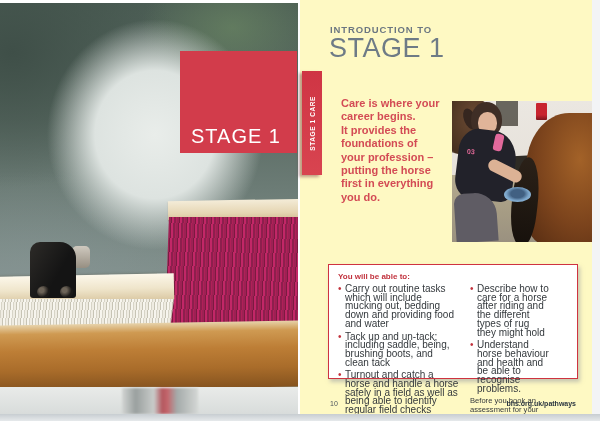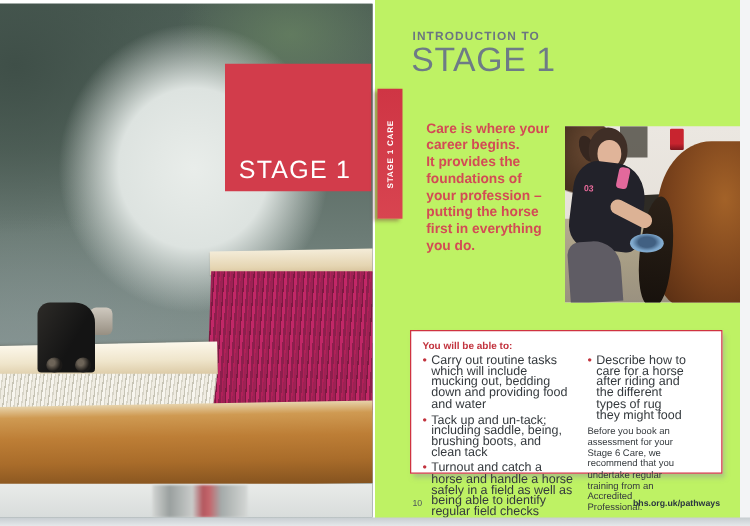--- a/index.html
+++ b/index.html
@@ -78,21 +78,21 @@
     position:absolute; left:0; top:384px; width:298px; height:27px;
     background:linear-gradient(180deg,#e9ebe9,#d8dcdb);
   }
   .metal-post{
     position:absolute; left:122px; top:385px; width:76px; height:26px;
     background:linear-gradient(90deg,#d2d5d3 0%,#9aa09f 18%,#c9ccca 42%,#b4585f 53%,#c4666c 60%,#a4aaa9 72%,#d4d7d5 100%);
     filter:blur(1px);
   }
 
   
-  .right-page{ position:absolute; left:300px; top:0; width:292px; height:415px; background:#bef264; }
+  .right-page{ position:absolute; left:300px; top:0; width:292px; height:415px; background:#fef9c3; }
 
   .spine-tab{
     position:absolute; left:2px; top:71px; width:20px; height:104px;
     background:linear-gradient(180deg,#cf3544,#d84450);
     box-shadow:-3px 2px 3px rgba(110,45,55,.45);
     display:flex; align-items:center; justify-content:center;
   }
   .spine-tab .tab-text{
     writing-mode:vertical-rl; transform:rotate(180deg);
     color:#fff; font-size:6.5px; font-weight:700; letter-spacing:.6px; white-space:nowrap;
@@ -236,21 +236,22 @@
     <div class="ability-box">
       <div class="ability-title">You will be able to:</div>
       <div class="ability-cols">
         <ul class="col-left">
             <li>Carry out routine tasks which will include mucking out, bedding down and providing food and water</li>
             <li>Tack up and un-tack; including saddle, being, brushing boots, and clean tack</li>
             <li>Turnout and catch a horse and handle a horse safely in a field as well as being able to identify regular field checks</li>
           </ul>
         <div class="col-right">
           <ul>
-              <li>Describe how to care for a horse after riding and the different types of rug they might food</li>
+              <li>Describe how to care for a horse after riding and the different types of rug they might hold</li>
+              <li>Understand horse behaviour and health and be able to recognise problems.</li>
             </ul>
           <div class="ability-note">Before you book an assessment for your Stage 6 Care, we recommend that you undertake regular training from an Accredited Professional.</div>
         </div>
       </div>
     </div>
 
     <div class="page-number">10</div>
     <div class="website">bhs.org.uk/pathways</div>
   </div>
 

